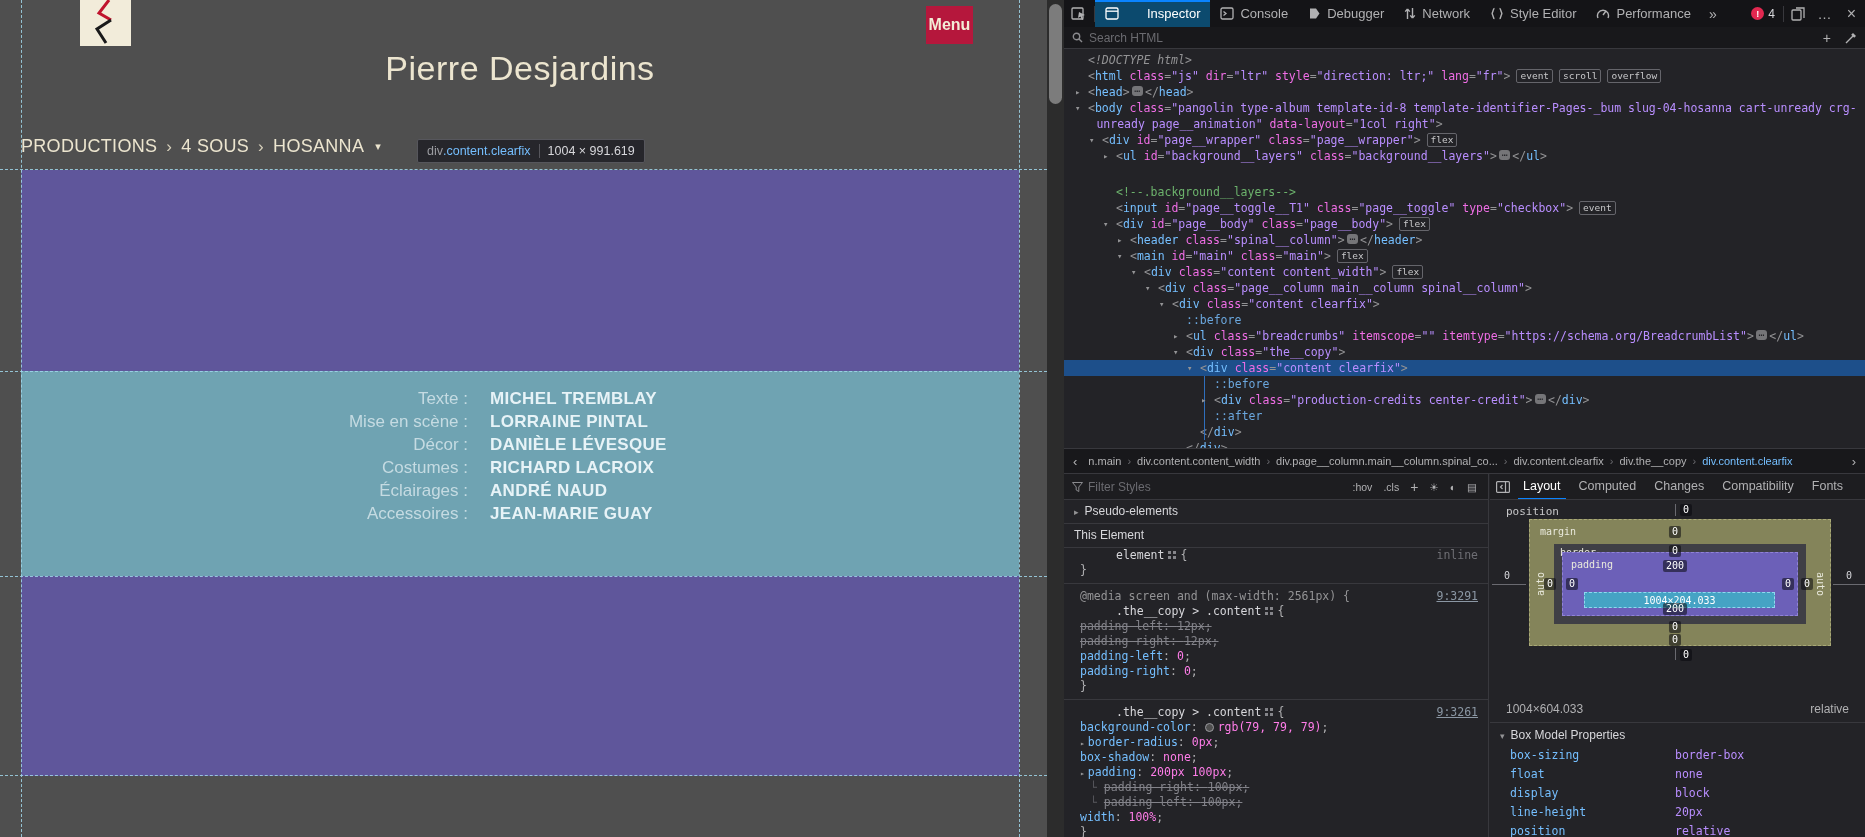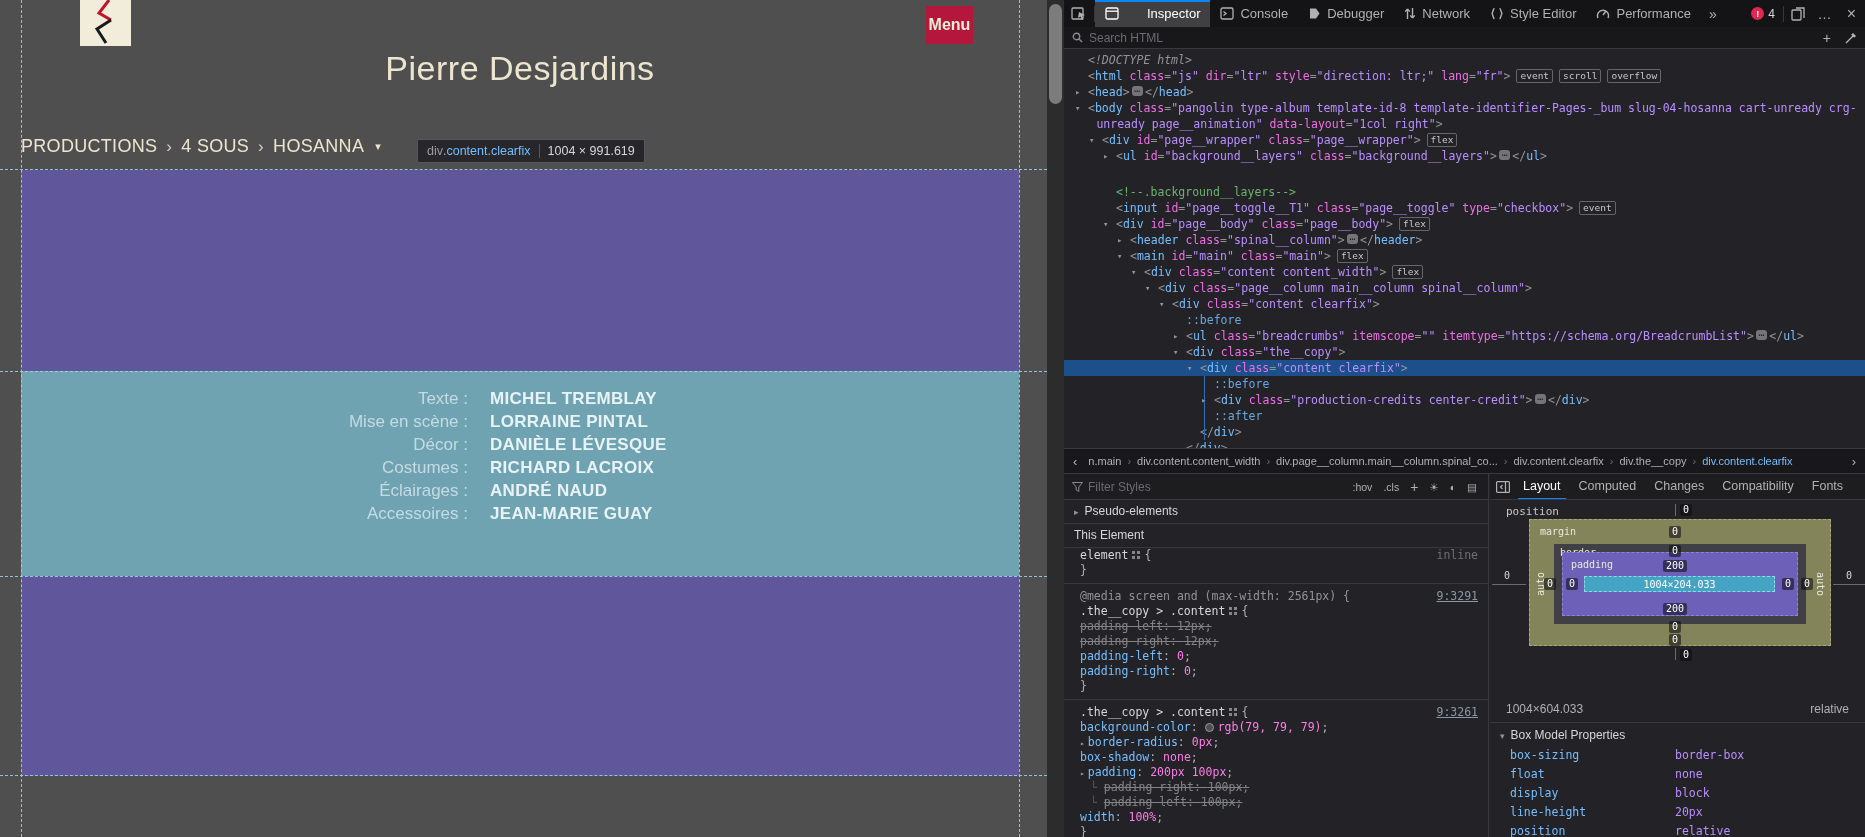--- a/index.html
+++ b/index.html
@@ -50,21 +50,21 @@
   
   .dt { position:absolute; left:1064px; top:0; width:801px; height:837px; background:#232327;
         color:#d7d7db; font-size:12px; }
   .dt svg { display:block; }
   .dt-tabbar { position:absolute; left:0; top:0; width:100%; height:27px; background:#141417;
                display:flex; align-items:stretch; }
   .dt-toolbtn { display:flex; align-items:center; justify-content:center; width:30px; color:#b1b1b3; cursor:pointer; }
   .dt-sep { width:0; border-left:1px solid #38383d; height:16px; align-self:center; }
   .dt-tab { display:flex; align-items:center; gap:6px; padding:0 10px; color:#b1b1b3; font-size:13px;
             position:relative; cursor:pointer; white-space:nowrap; }
-  .dt-tab.active { color:#ffffff; background:#404040;gap:28px; }
+  .dt-tab.active { color:#ffffff; background:#0c4a6e;gap:28px; }
   .dt-tab.active::before { content:""; position:absolute; left:0; right:0; top:0; height:2px; background:#0a84ff; }
   .dt-more { display:flex; align-items:center; padding:0 8px; color:#b1b1b3; font-size:14px; cursor:pointer; }
   .dt-spacer { flex:1; }
   .dt-err { display:flex; align-items:center; gap:4px; padding:0 8px; cursor:pointer; }
   .dt-err .dot { width:13px; height:13px; border-radius:50%; background:#e22850; color:#fff; font-size:9px;
                  font-weight:bold; display:flex; align-items:center; justify-content:center; }
   .dt-err .cnt { color:#d7d7db; font-size:12px; }
   .dt-iconbtn { display:flex; align-items:center; justify-content:center; width:27px; color:#b1b1b3;
                 font-size:14px; cursor:pointer; }
 
@@ -109,21 +109,21 @@
   .rp-head .mini { color:#b1b1b3; font-size:10.5px; padding:0 3px; cursor:pointer; }
   .rp-head .mini.big { font-size:14px; }
   .rules-lines { font-family:"DejaVu Sans Mono", monospace; font-size:11.5px; padding-top:8px; }
   .rl { height:15px; line-height:15px; padding-left:16px; white-space:nowrap; position:relative; }
   .rl .right { position:absolute; right:10px; top:0; }
   .rl-section { height:24px; line-height:23px; padding-left:10px; border-bottom:1px solid #38383d;
                 font-family:"Liberation Sans", sans-serif; font-size:12px; color:#d7d7db; margin-bottom:0; }
   .rl-section:first-child { margin-top:-8px; }
   .rl-section .sarrow { color:#939395; font-size:9px; margin-right:6px; }
   .rl-gap { height:6px; border-top:1px solid #38383d; margin-top:5px; }
-  .sel-name { color:#d7d7db; }
+  .sel-name { color:#d7d7db;margin-left:36px; }
   .target-ic { display:inline-block; width:8px; height:8px; margin:0 4px;
                background:
                  linear-gradient(#85858a,#85858a) 0 0/3px 3px no-repeat,
                  linear-gradient(#85858a,#85858a) 5px 0/3px 3px no-repeat,
                  linear-gradient(#85858a,#85858a) 0 5px/3px 3px no-repeat,
                  linear-gradient(#85858a,#85858a) 5px 5px/3px 3px no-repeat; }
   .brace { color:#b1b1b3; }
   .pname { color:#75bfff; } .pval { color:#ff7de9; } .ppunct { color:#b1b1b3; }
   .strike, .strike .pname, .strike .pval, .strike .ppunct { color:#83838a; }
   .strike .dtext { text-decoration:line-through; }
@@ -146,21 +146,21 @@
   .sidebar-ic { color:#b1b1b3; margin-right:2px; }
 
   .bm { position:absolute; left:0; top:26px; width:375px; height:200px;
         font-family:"DejaVu Sans Mono", monospace; font-size:10px; color:#d7d7db; }
   .bm .poslbl { position:absolute; left:16px; top:5px; color:#c8c8ca; font-size:11px; }
   .bm-margin { position:absolute; left:39px; top:19px; width:302px; height:127px; background:#84845a;
                border:1px dashed #a9a977; }
   .bm-border { position:absolute; left:64px; top:44px; width:252px; height:80px; background:#3f3f45; }
   .bm-padding { position:absolute; left:72px; top:52px; width:236px; height:64px; background:#6c60b8;
                 border:1px dashed #9083d6; }
-  .bm-content { position:absolute; left:94px; top:76px; width:191px; height:16px; background:#45a3c4;
+  .bm-content { position:absolute; left:94px; top:92px; width:191px; height:16px; background:#45a3c4;
                 border:1px dashed #8fd8ef; display:flex; align-items:center; justify-content:center; color:#fff; }
   .bm-lbl { position:absolute; font-size:10px; color:#e9e9dc; }
   .bm-num { position:absolute; transform:translateX(-50%); background:rgba(10,10,14,.55); color:#fff;
             padding:0 3px; border-radius:2px; line-height:12px; }
   .bm-num.side { transform:translate(-50%,-50%); }
   .bm-auto { position:absolute; transform:translate(-50%,-50%) rotate(-90deg); color:#e9e9dc; }
   .bm-auto.r { transform:translate(-50%,-50%) rotate(90deg); }
   .bm-tickline-v { position:absolute; width:0; border-left:1px solid #6a6a70; height:12px; }
   .bm-tickline-h { position:absolute; height:0; border-top:1px solid #6a6a70; }
   .bm-outer0 { position:absolute; color:#d7d7db; }

